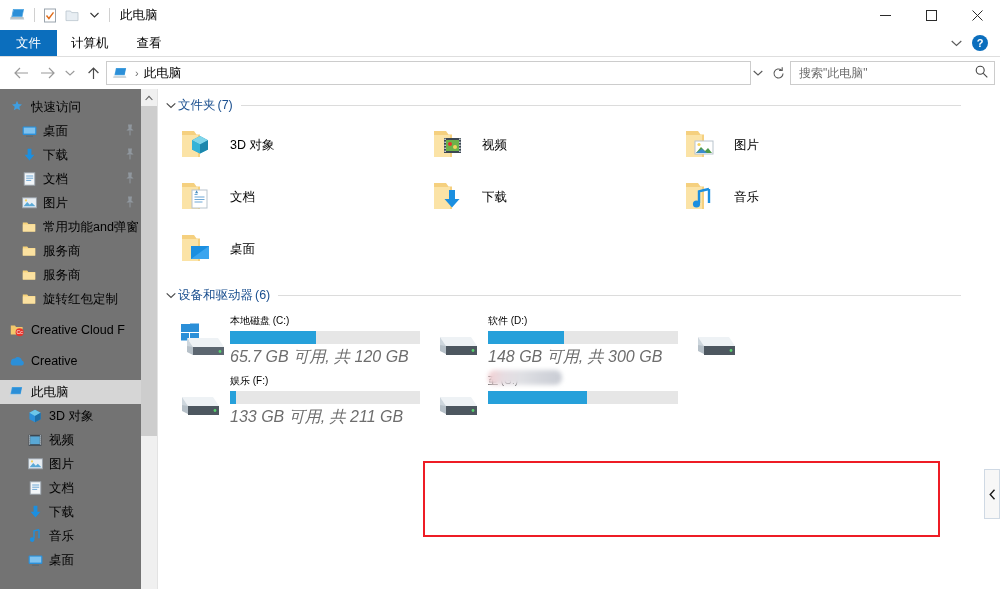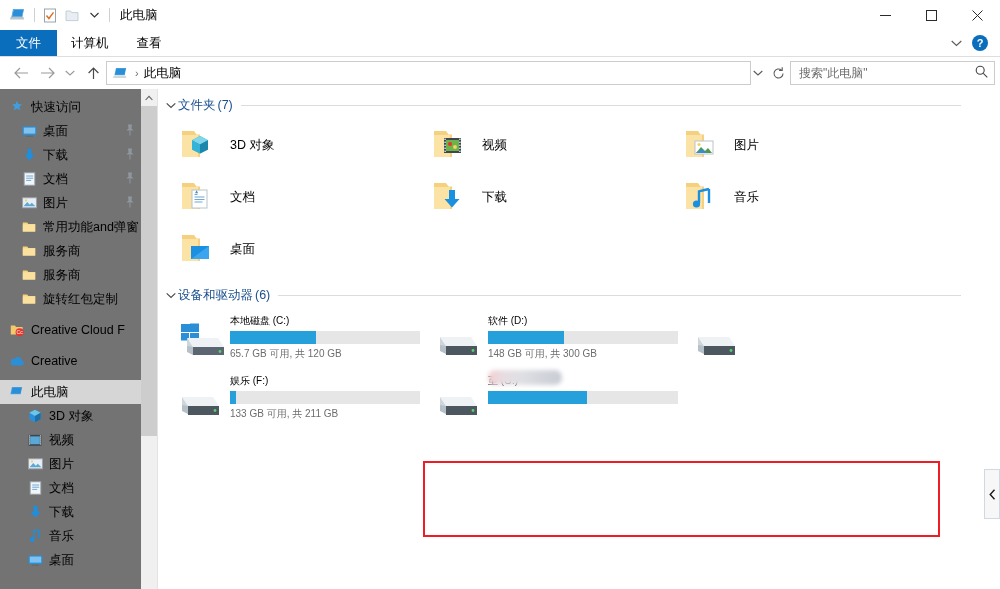--- a/index.html
+++ b/index.html
@@ -203,21 +203,21 @@
     justify-content: center; flex: 0 0 56px;
   }
   .drive-info { flex: 1; padding-top: 3px; position: relative; }
   .drive-name { font-size: 10px; color: #000; white-space: nowrap; }
   .drive-bar {
     width: 190px; height: 13px; background: #e6e6e6; margin-top: 3px;
     position: relative; overflow: hidden;
   }
   .drive-bar .fill { height: 100%; background: #26a0da; }
   .drive-free {
-    font-size: 10px; color: #6d6d6d; margin-top: 3px; white-space: nowrap;
+    font-size: 16px; color: #6d6d6d; margin-top: 3px; white-space: nowrap; font-style: italic;
   }
   .redact {
     position: absolute; left: 0; top: -1px; width: 74px; height: 15px;
     border-radius: 7px;
     background: linear-gradient(95deg,#f3cfd2 0%, #e6dde2 22%, #dfe0e4 45%, #d4d6dc 70%, #c9ccd4 100%);
     filter: blur(2.2px);
   }
 
   
   .annot-rect {

